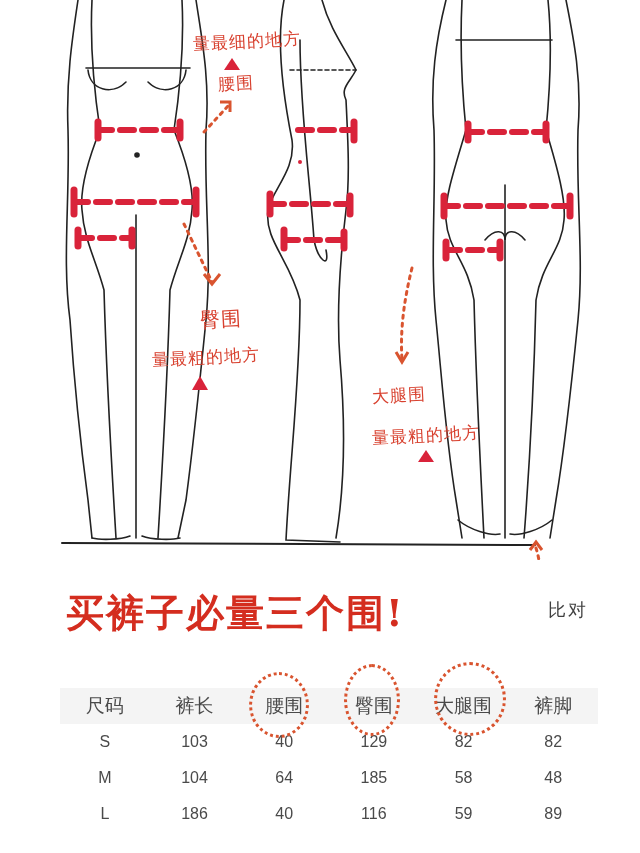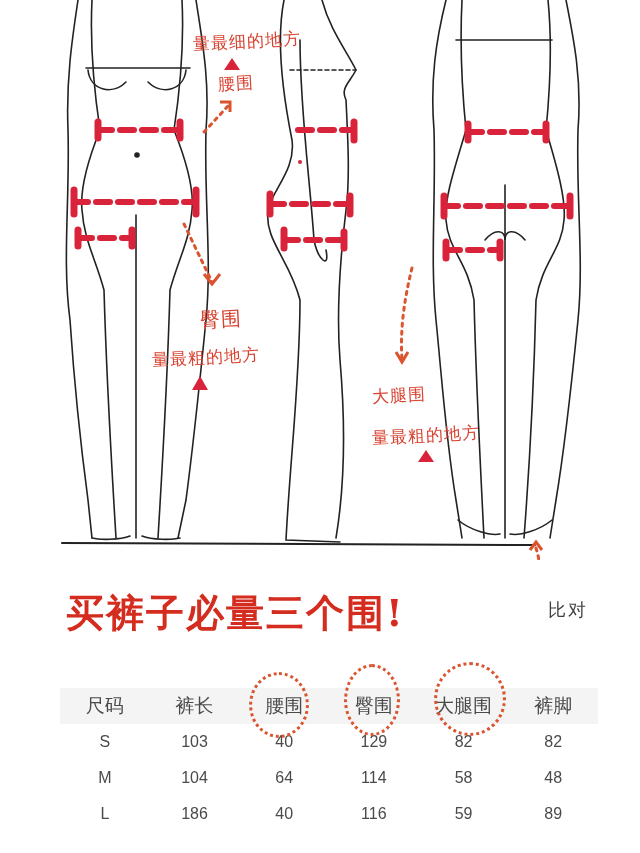--- a/index.html
+++ b/index.html
@@ -134,21 +134,21 @@
     <div class="cell">103</div>
     <div class="cell">40</div>
     <div class="cell">129</div>
     <div class="cell">82</div>
     <div class="cell">82</div>
   </div>
   <div class="trow">
     <div class="cell">M</div>
     <div class="cell">104</div>
     <div class="cell">64</div>
-    <div class="cell">114</div>
+    <div class="cell">185</div>
     <div class="cell">58</div>
     <div class="cell">48</div>
   </div>
   <div class="trow">
     <div class="cell">L</div>
     <div class="cell">186</div>
     <div class="cell">40</div>
     <div class="cell">116</div>
     <div class="cell">59</div>
     <div class="cell">89</div>

